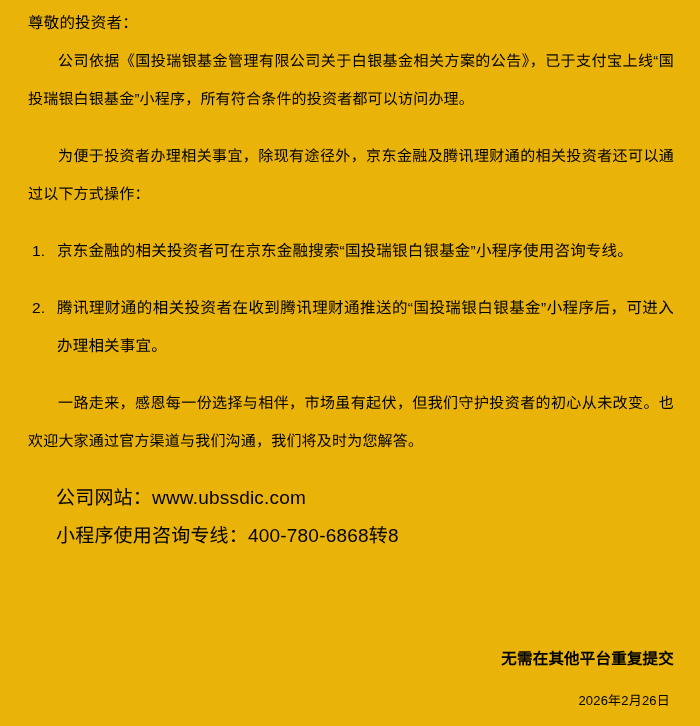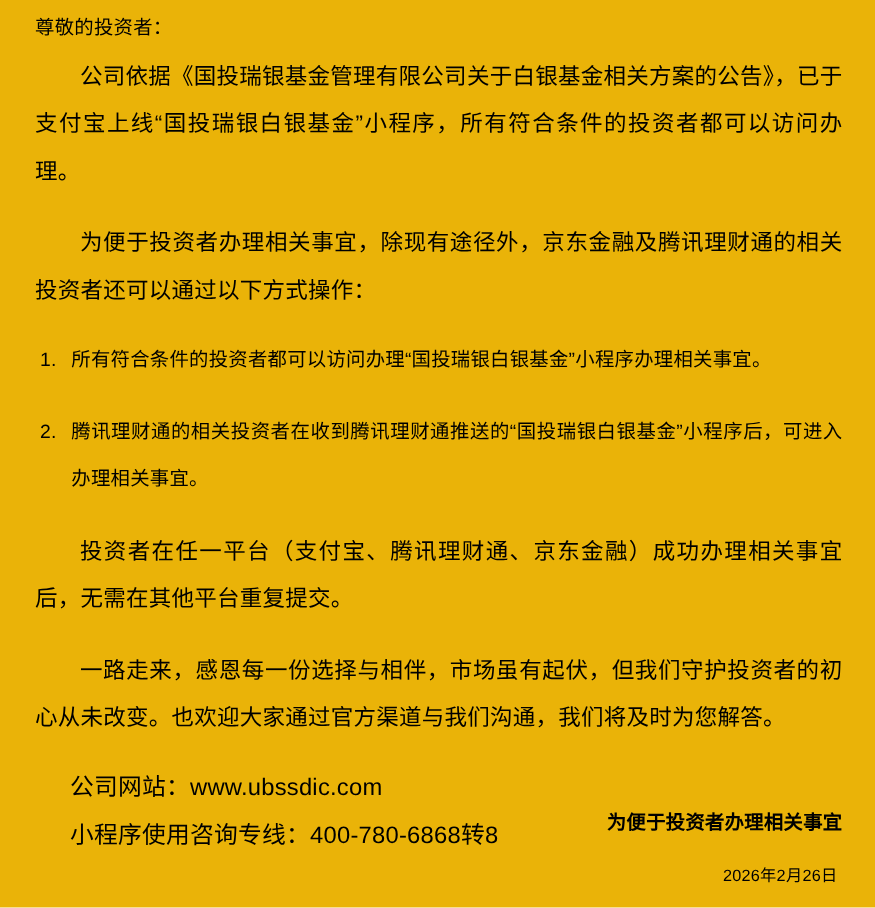--- a/index.html
+++ b/index.html
@@ -26,21 +26,21 @@
     width: 646px;
   }
   .salutation {
     font-size: 15.5px;
     line-height: 38px;
     margin: 0;
     padding-top: 4px;
     letter-spacing: 0.2px;
   }
   .para {
-    font-size: 18px;
+    font-size: 15px;
     line-height: 38px;
     margin: 0;
     text-align: justify;
     text-justify: inter-ideograph;
     text-indent: 2em;
     letter-spacing: 0.2px;
   }
   .para-gap-top { margin-top: 19px; }
   .list {
     list-style: none;
@@ -107,37 +107,36 @@
 
     <p class="salutation">尊敬的投资者：</p>
 
     <p class="para">公司依据《国投瑞银基金管理有限公司关于白银基金相关方案的公告》，已于支付宝上线“国投瑞银白银基金”小程序，所有符合条件的投资者都可以访问办理。</p>
 
     <p class="para para-gap-top">为便于投资者办理相关事宜，除现有途径外，京东金融及腾讯理财通的相关投资者还可以通过以下方式操作：</p>
 
     <ol class="list">
       <li class="list-item">
         <span class="list-marker">1.</span>
-        <span>所有符合条件的投资者都可以访问办理“国投瑞银白银基金”小程序办理相关事宜。</span>
+        <span>京东金融的相关投资者可在京东金融搜索“国投瑞银白银基金”小程序使用咨询专线。</span>
       </li>
       <li class="list-item">
         <span class="list-marker">2.</span>
         <span>腾讯理财通的相关投资者在收到腾讯理财通推送的“国投瑞银白银基金”小程序后，可进入办理相关事宜。</span>
       </li>
     </ol>
 
-    <p class="para para-gap-top">投资者在任一平台（支付宝、腾讯理财通、京东金融）成功办理相关事宜后，无需在其他平台重复提交。</p>
 
     <p class="para para-gap-top">一路走来，感恩每一份选择与相伴，市场虽有起伏，但我们守护投资者的初心从未改变。也欢迎大家通过官方渠道与我们沟通，我们将及时为您解答。</p>
 
     <div class="contact-block">
       <p class="contact-line">公司网站：www.ubssdic.com</p>
       <p class="contact-line">小程序使用咨询专线：400-780-6868转8</p>
     </div>
 
   </div>
 
   <div class="signature-block">
-    <p class="signature-company">为便于投资者办理相关事宜</p>
+    <p class="signature-company">无需在其他平台重复提交</p>
     <p class="signature-date">2026年2月26日</p>
   </div>
 
 </div>
 
 </body></html>

